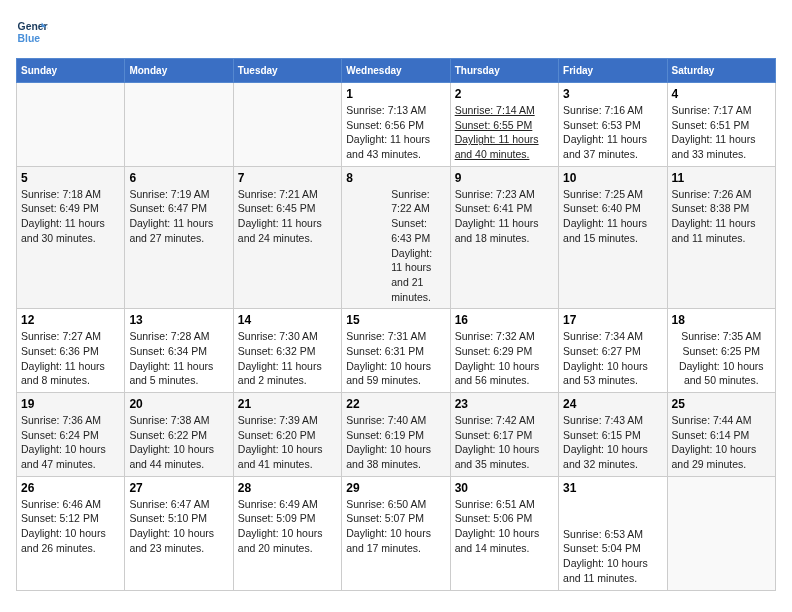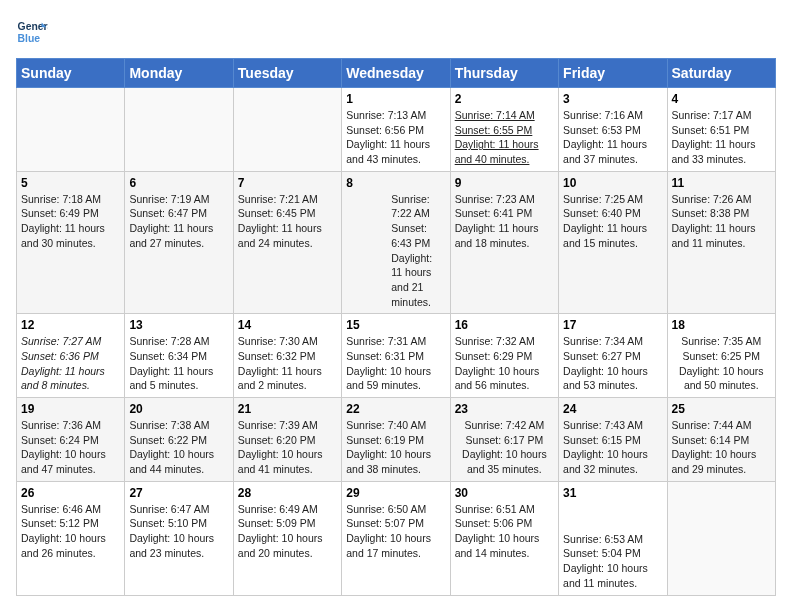--- a/index.html
+++ b/index.html
@@ -41,21 +41,21 @@
     table {
       width: 100%;
       border-collapse: collapse;
       font-size: 11px;
     }
     thead tr th {
       background: #3a6fc4;
       color: #fff;
       padding: 6px 4px;
       text-align: left;
-      font-size: 14px;
+      font-size: 10px;
       border: 1px solid #5588d0;
     }
     tbody tr td {
       border: 1px solid #ccc;
       vertical-align: top;
       padding: 4px;
       min-height: 80px;
       width: calc(100% / 7);
       background: #fff;
     }
@@ -176,21 +176,21 @@
         <td>
           <span class="day-number">11</span>
           <div class="day-info" style="white-space: pre-line;">Sunrise: 7:26 AM
 Sunset: 8:38 PM
 Daylight: 11 hours and 11 minutes.</div>
         </td>
       </tr>
       <tr>
         <td>
           <span class="day-number">12</span>
-          <div class="day-info" style="white-space: pre-line; font-style: italic;">Sunrise: 7:27 AM
+          <div class="day-info" style="white-space: pre-line;">Sunrise: 7:27 AM
 Sunset: 6:36 PM
 Daylight: 11 hours and 8 minutes.</div>
         </td>
         <td>
           <span class="day-number">13</span>
           <div class="day-info" style="white-space: pre-line;">Sunrise: 7:28 AM
 Sunset: 6:34 PM
 Daylight: 11 hours and 5 minutes.</div>
         </td>
         <td>
@@ -244,21 +244,21 @@
 Daylight: 10 hours and 41 minutes.</div>
         </td>
         <td>
           <span class="day-number">22</span>
           <div class="day-info" style="white-space: pre-line;">Sunrise: 7:40 AM
 Sunset: 6:19 PM
 Daylight: 10 hours and 38 minutes.</div>
         </td>
         <td>
           <span class="day-number">23</span>
-          <div class="day-info" style="white-space: pre-line; text-align: center;">Sunrise: 7:42 AM
+          <div class="day-info" style="white-space: pre-line;">Sunrise: 7:42 AM
 Sunset: 6:17 PM
 Daylight: 10 hours and 35 minutes.</div>
         </td>
         <td>
           <span class="day-number">24</span>
           <div class="day-info" style="white-space: pre-line;">Sunrise: 7:43 AM
 Sunset: 6:15 PM
 Daylight: 10 hours and 32 minutes.</div>
         </td>
         <td>

